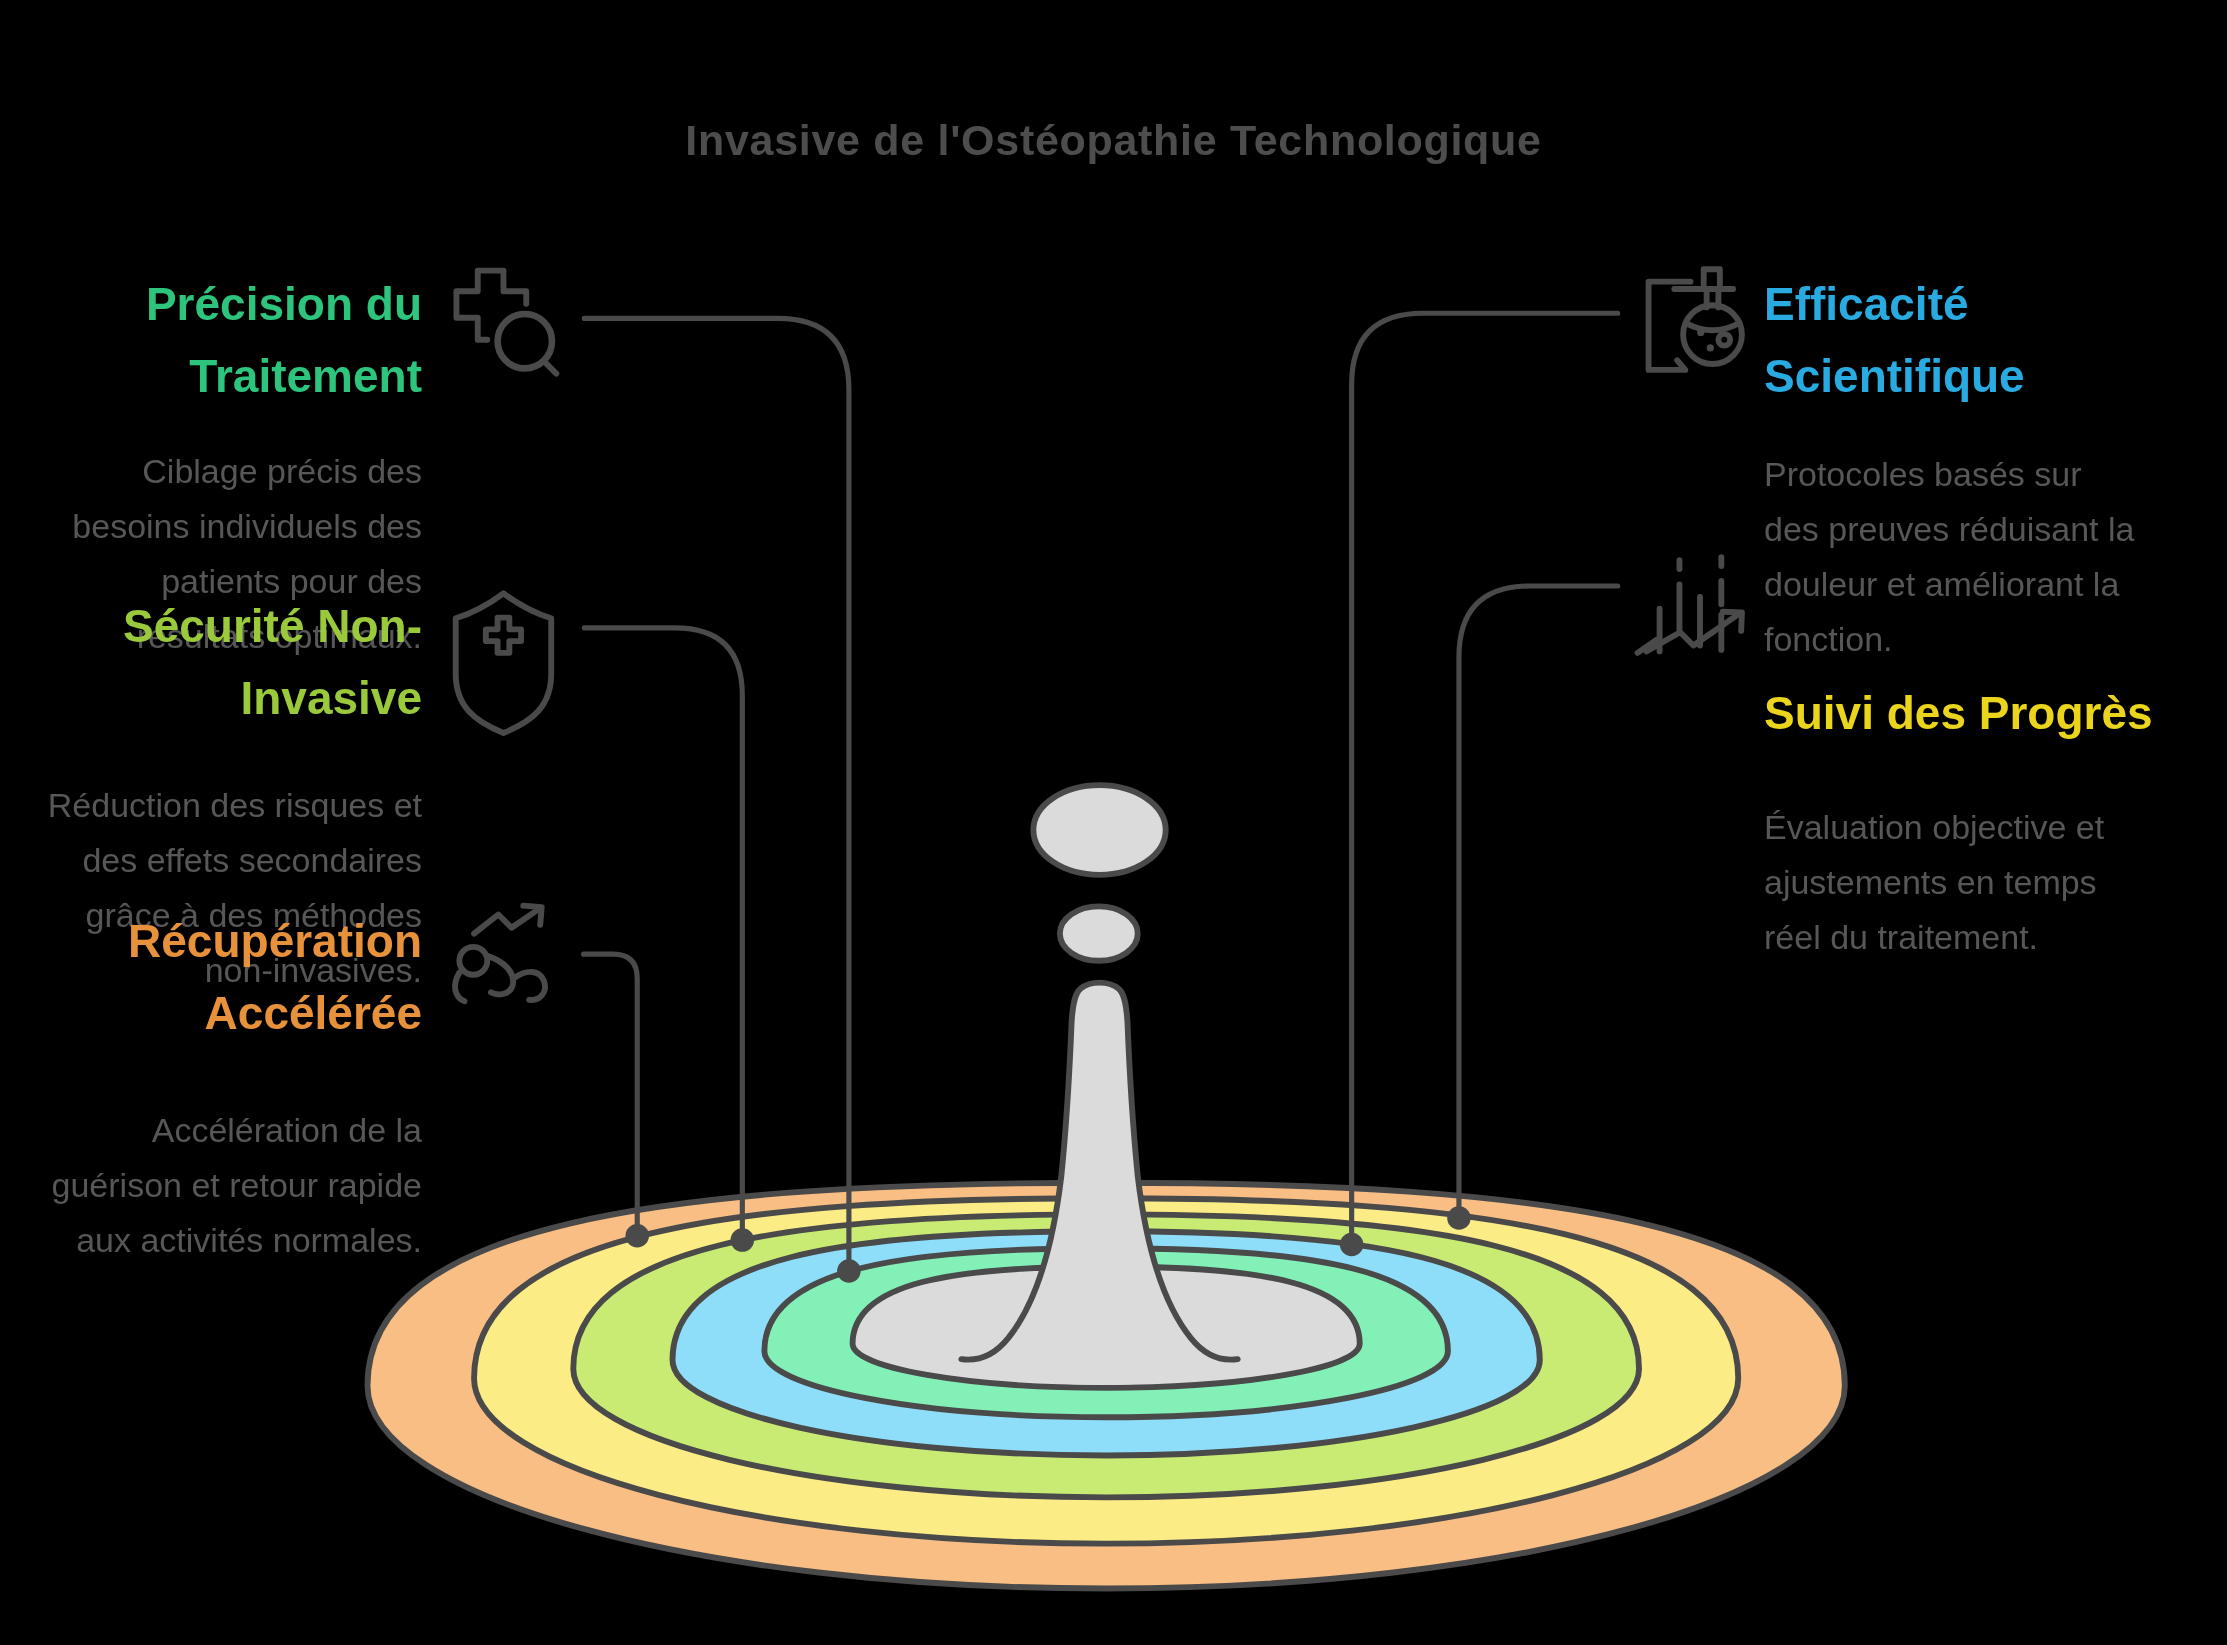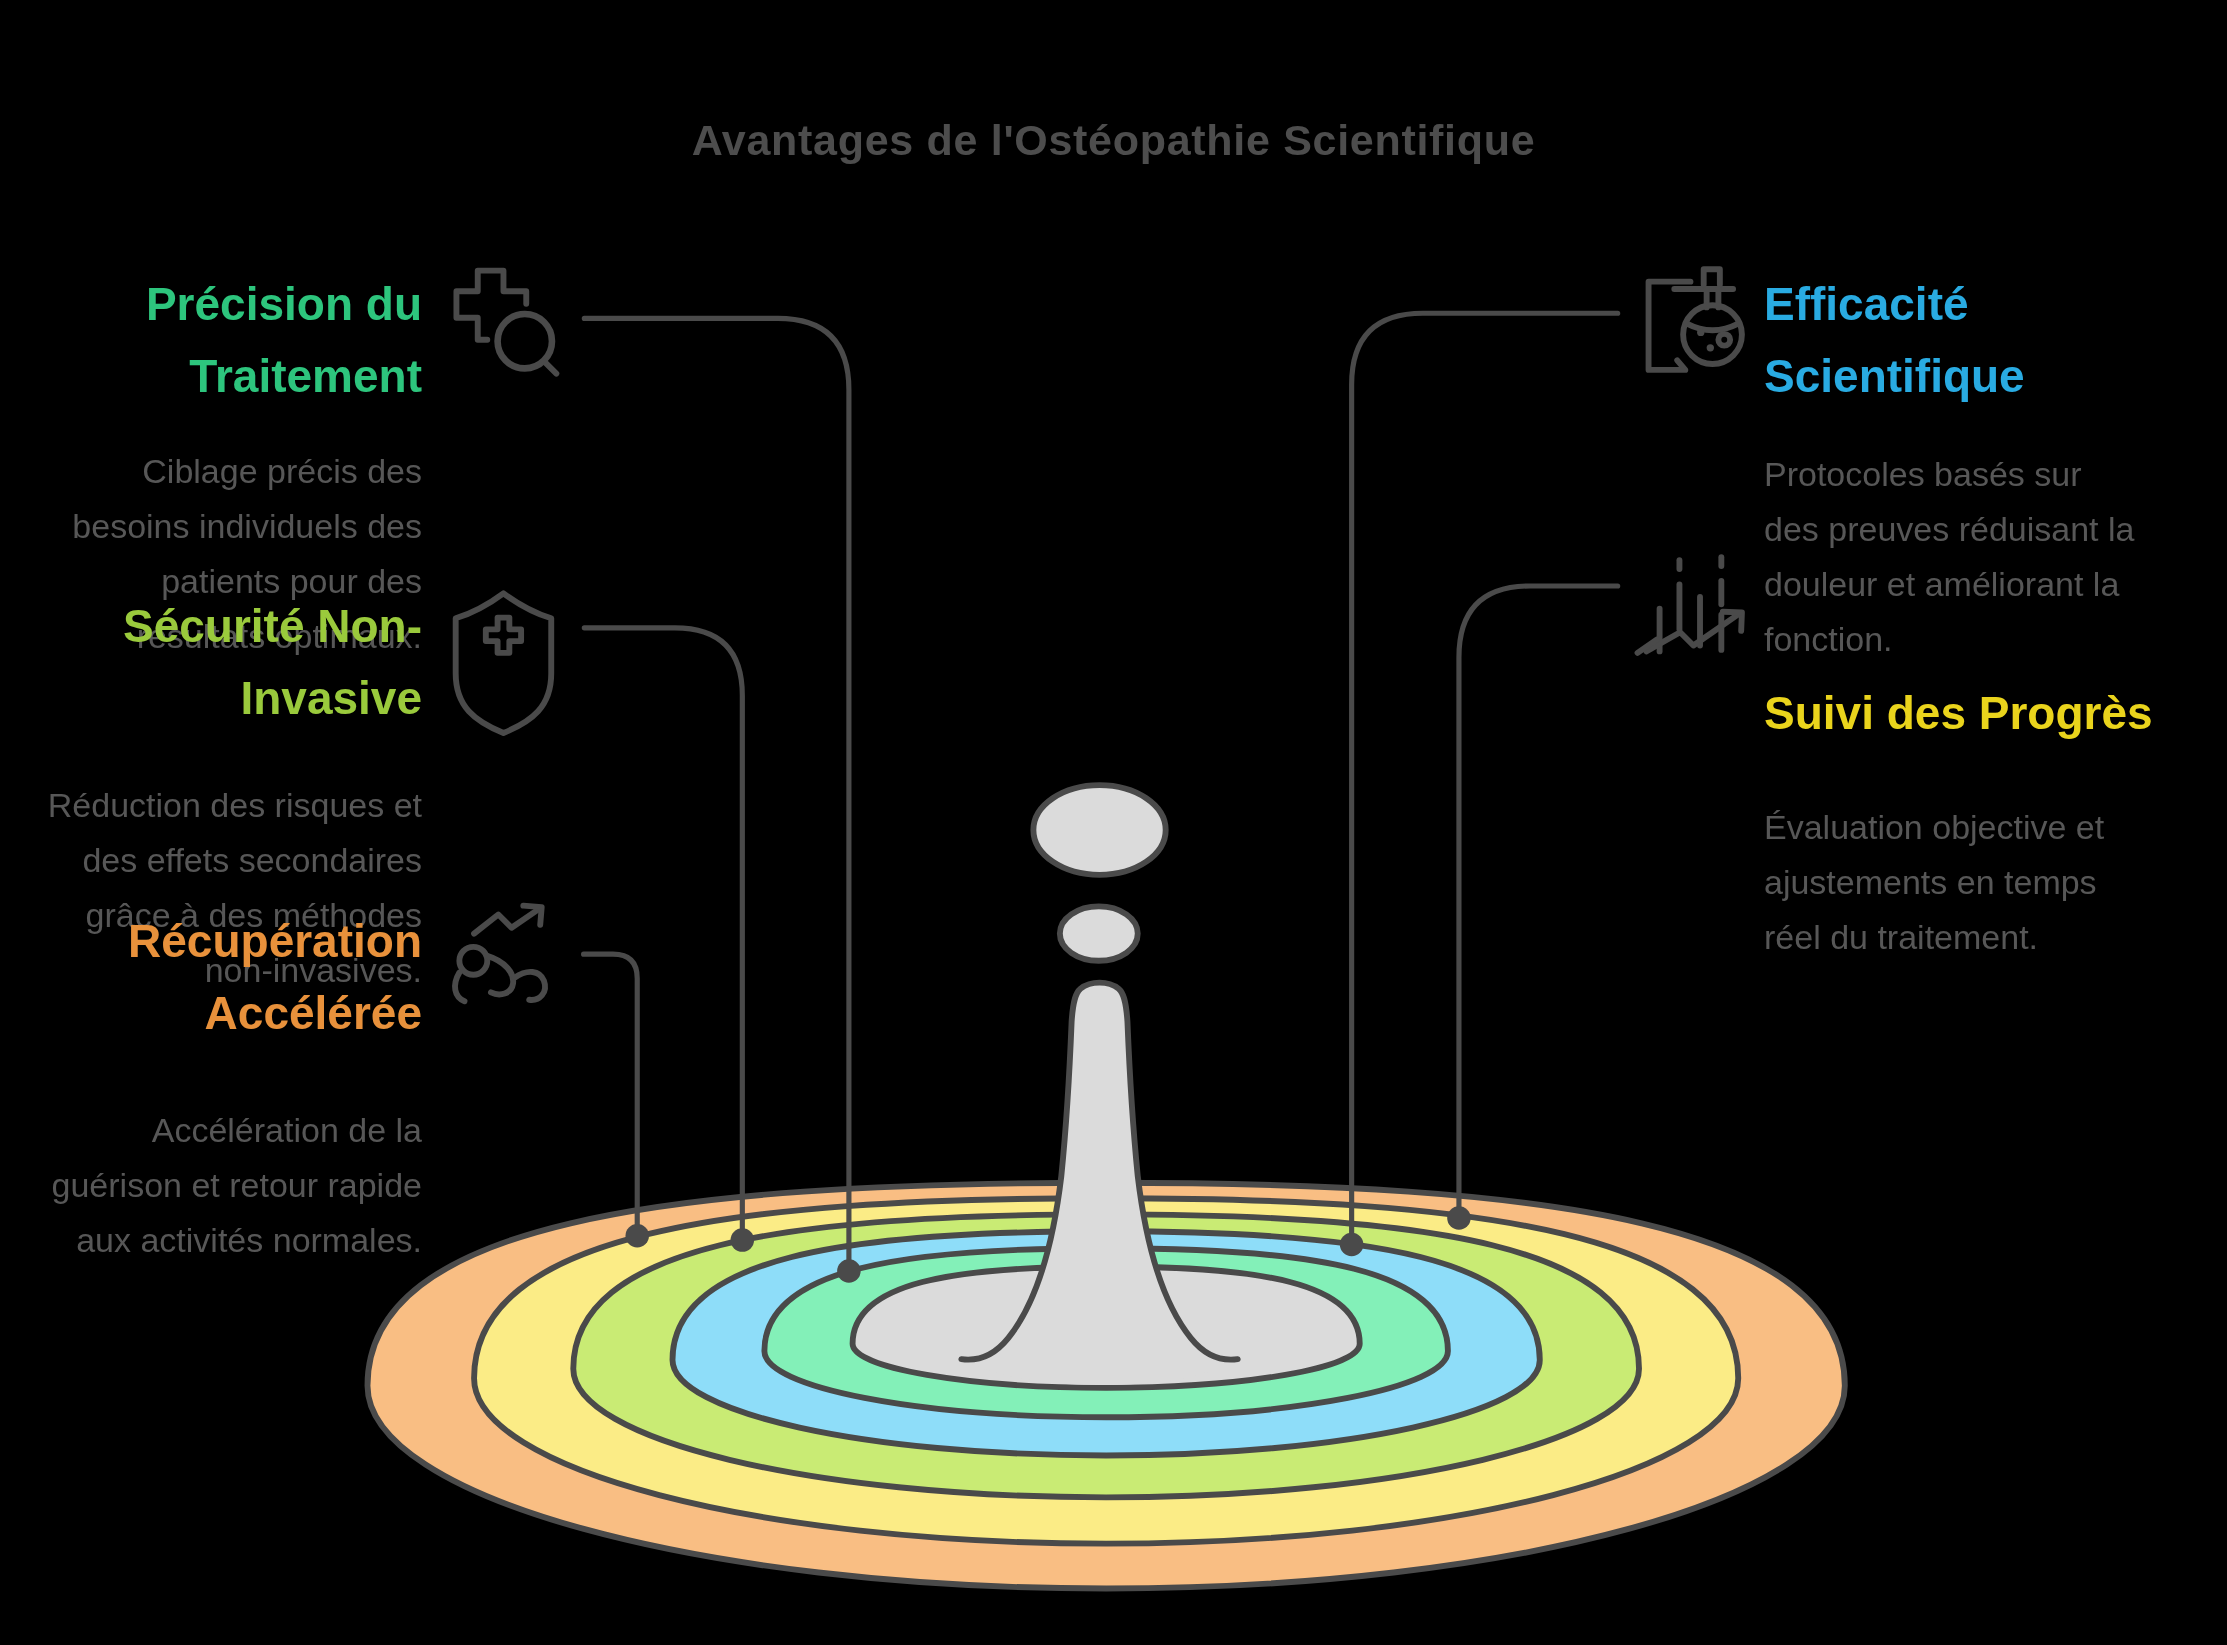--- a/index.html
+++ b/index.html
@@ -18,21 +18,21 @@
   .sec.s2{top:590px;}  .sec.s2 p{margin-top:44px;}
   .sec.s3{top:905px;} .sec.s3 p{margin-top:54px;}
   .sec.s4{top:268px;}  .sec.s4 p{margin-top:35px;}
   .sec.s5{top:677px;}  .sec.s5 p{margin-top:51px;}
 </style>
 </head>
 <body>
 
 <div class="stage">
 
-  <div class="page-title" style="color: rgb(77, 77, 77);">Avantages de l'Ostéopathie Scientifique</div>
+  <div class="page-title" style="color: rgb(77, 77, 77);">Invasive de l'Ostéopathie Technologique</div>
 
   <svg class="art" width="2227" height="1646" viewBox="0 0 3030 2239">
     <g fill="none" stroke-width="8" stroke-linecap="round" stroke-linejoin="round" stroke="#4A4A4A">
 
       <path d="M 500,1885 C 500,1664 902,1609 1505,1609 C 2108,1609 2510,1664 2510,1885 C 2510,2037 2060,2161 1505,2161 C 950,2161 500,2037 500,1885 Z" fill="#F9BE83"></path>
       <path d="M 645,1875 C 645,1679 989,1630 1505,1630 C 2021,1630 2365,1679 2365,1875 C 2365,1999 1980,2100 1505,2100 C 1030,2100 645,1999 645,1875 Z" fill="#FBEC86"></path>
       <path d="M 780,1862 C 780,1694 1070,1652 1505,1652 C 1940,1652 2230,1694 2230,1862 C 2230,1959 1905,2037 1505,2037 C 1105,2037 780,1959 780,1862 Z" fill="#C9EB74"></path>
       <path d="M 915,1850 C 915,1710 1151,1675 1505,1675 C 1859,1675 2095,1710 2095,1850 C 2095,1922 1831,1980 1505,1980 C 1179,1980 915,1922 915,1850 Z" fill="#8EDDF9"></path>
       <path d="M 1040,1838 C 1040,1726 1226,1698 1505,1698 C 1784,1698 1970,1726 1970,1838 C 1970,1888 1762,1928 1505,1928 C 1248,1928 1040,1888 1040,1838 Z" fill="#83F0B8"></path>
       <path d="M 1160,1828 C 1160,1744 1298,1723 1505,1723 C 1712,1723 1850,1744 1850,1828 C 1850,1861 1695,1888 1505,1888 C 1315,1888 1160,1861 1160,1828 Z" fill="#DBDBDB"></path>

